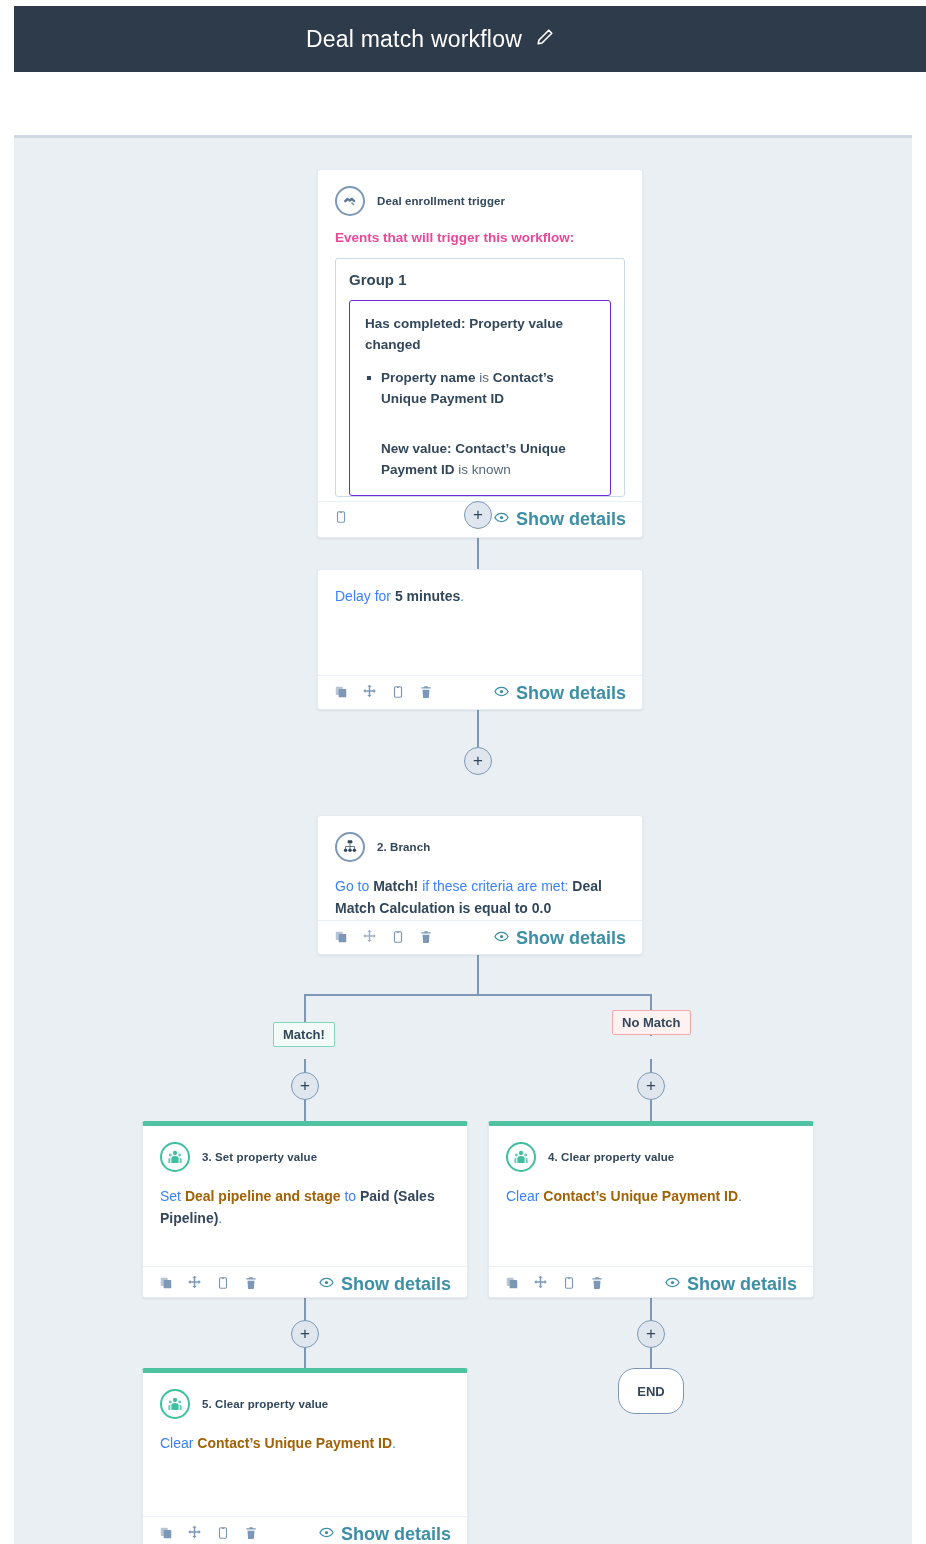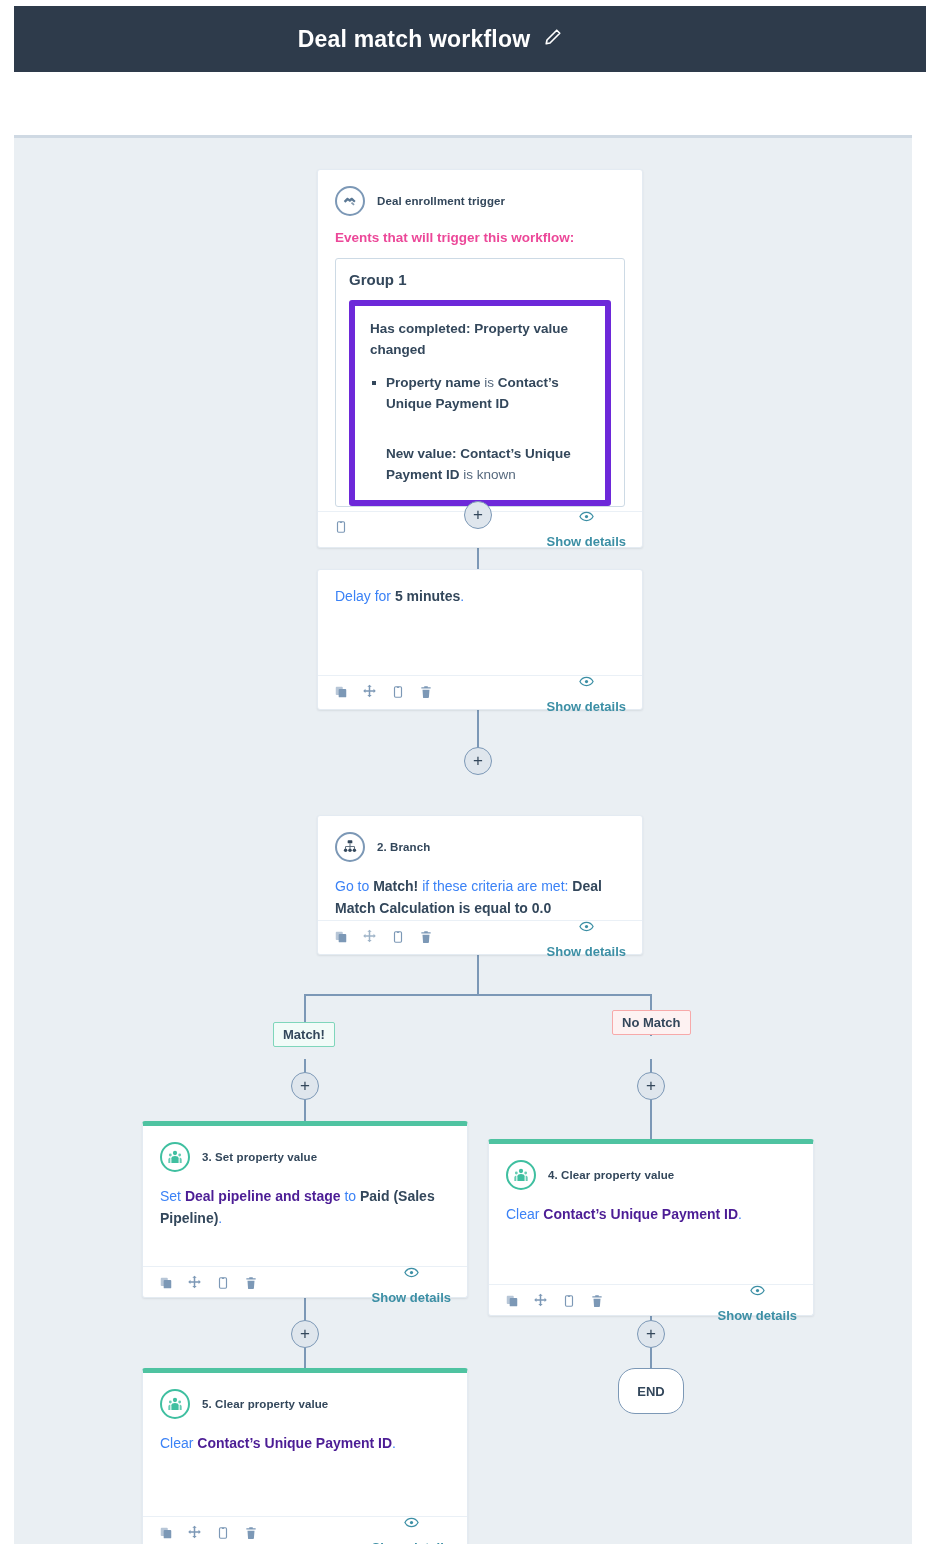--- a/index.html
+++ b/index.html
@@ -12,21 +12,21 @@
 
   
   .topbar {
     position: absolute; left: 14px; top: 6px;
     width: 912px; height: 66px;
     background: #2e3b4b;
     display: flex; align-items: center; justify-content: center;
   }
   .topbar-inner { display: flex; align-items: center; gap: 14px; transform: translateX(-40px); }
   .topbar-title {
-    color: #ffffff; font-size: 23px; font-weight: bold; letter-spacing: .2px;
+    color: #ffffff; font-size: 23px; font-weight: normal; letter-spacing: .2px;
   }
   .pencil-icon { display: block; }
 
   
   .canvas {
     position: absolute; left: 14px; top: 135px;
     width: 898px; height: 1409px;
     background: #eaeff3;
     border-top: 3px solid #cfd9e3;
     overflow: hidden;
@@ -68,32 +68,32 @@
   .icon-circle.teal { border-color: #3fbfa0; }
 
   .card-title {
     font-size: 11.5px; font-weight: bold; color: #33475b; letter-spacing: .1px;
   }
 
   .card-text {
     font-size: 14px; color: #33475b; line-height: 1.55;
   }
   .card-text b { font-weight: bold; }
-  .card-text .lnk { color: #4c1d95; font-weight: bold; text-align: center; }
+  .card-text .lnk { color: #a16207; font-weight: bold; text-align: center; }
   .card-text .muted { color: #3b82f6; font-weight: normal; }
 
   
   .trigger-sub { font-size: 13.5px; font-weight: bold; color: #ec4899; margin-bottom: 13px; }
   .group-box {
     border: 1px solid #cddae5; border-radius: 3px; background: #ffffff;
     padding: 12px 13px 0 13px;
   }
   .group-title { font-size: 15px; font-weight: bold; color: #33475b; margin-bottom: 12px; }
   .criteria-box {
-    border: 6px solid #6d28d9; border-radius: 3px; background: #ffffff;
+    border: 1px solid #6d28d9; border-radius: 3px; background: #ffffff;
     padding: 13px 15px 14px 15px;
   }
   .criteria-line { font-size: 13.5px; font-weight: bold; color: #33475b; line-height: 1.55; }
   .criteria-list { list-style: none; margin-top: 12px; }
   .criteria-list li { position: relative; padding-left: 16px; font-size: 13.5px; color: #33475b; line-height: 1.55; font-weight: bold; }
   .criteria-list li::before {
     content: ""; position: absolute; left: 2px; top: 8px;
     width: 4px; height: 4px; background: #33475b;
   }
   .criteria-list li.nobullet { padding-left: 16px; margin-top: 29px; }
@@ -102,21 +102,21 @@
 
   .card-footer {
     border-top: 1px solid #eaf0f6;
     height: 36px; padding: 0 16px;
     display: flex; align-items: center; justify-content: space-between;
   }
   .footer-icons { display: flex; align-items: center; gap: 14px; }
   .footer-icons .ficon { cursor: pointer; display: block; }
   .show-details {
     display: flex; align-items: center; gap: 7px;
-    color: #3c8fa5; font-size: 13px; font-weight: bold; cursor: pointer; flex-direction: column;
+    color: #3c8fa5; font-size: 18px; font-weight: bold; cursor: pointer;
   }
 
   
   .branch-label {
     position: absolute; z-index: 4;
     padding: 4px 9px; border-radius: 2px;
     font-size: 13px; font-weight: bold; color: #33475b;
     background: #f2fbf8; border: 1.5px solid #7fd6bb;
     white-space: nowrap;
   }
@@ -378,21 +378,21 @@
           <svg width="15" height="15" viewBox="0 0 24 24" fill="none" stroke="#3c8fa5" stroke-width="2">
               <path d="M1.5 12S5 5.5 12 5.5 22.5 12 22.5 12 19 18.5 12 18.5 1.5 12 1.5 12z"></path>
               <circle cx="12" cy="12" r="2.6" fill="#3c8fa5" stroke="none"></circle>
             </svg>
         </span>
         <span>Show details</span>
       </div>
     </div>
   </div>
 
-  <div class="card green-top" style="left:474px; top:983px; width:326px; height:177px;margin-top:18px;">
+  <div class="card green-top" style="left:474px; top:983px; width:326px; height:177px;">
     <div class="card-body" style="height:140px;">
       <div class="card-head">
         <span class="icon-circle teal">
           <svg width="16" height="16" viewBox="0 0 24 24" fill="#3fbfa0">
             <circle cx="12" cy="6" r="3.2"></circle>
               <path d="M6.6 21v-7.2c0-2 2.4-3.3 5.4-3.3s5.4 1.3 5.4 3.3V21z"></path>
             <circle cx="5" cy="9" r="2.1" opacity=".8"></circle>
               <circle cx="19" cy="9" r="2.1" opacity=".8"></circle>
             <path d="M2 21v-5.4c0-1.5 1.3-2.4 3-2.4v7.8zM22 21v-5.4c0-1.5-1.3-2.4-3-2.4v7.8z" opacity=".8"></path>
           </svg>

